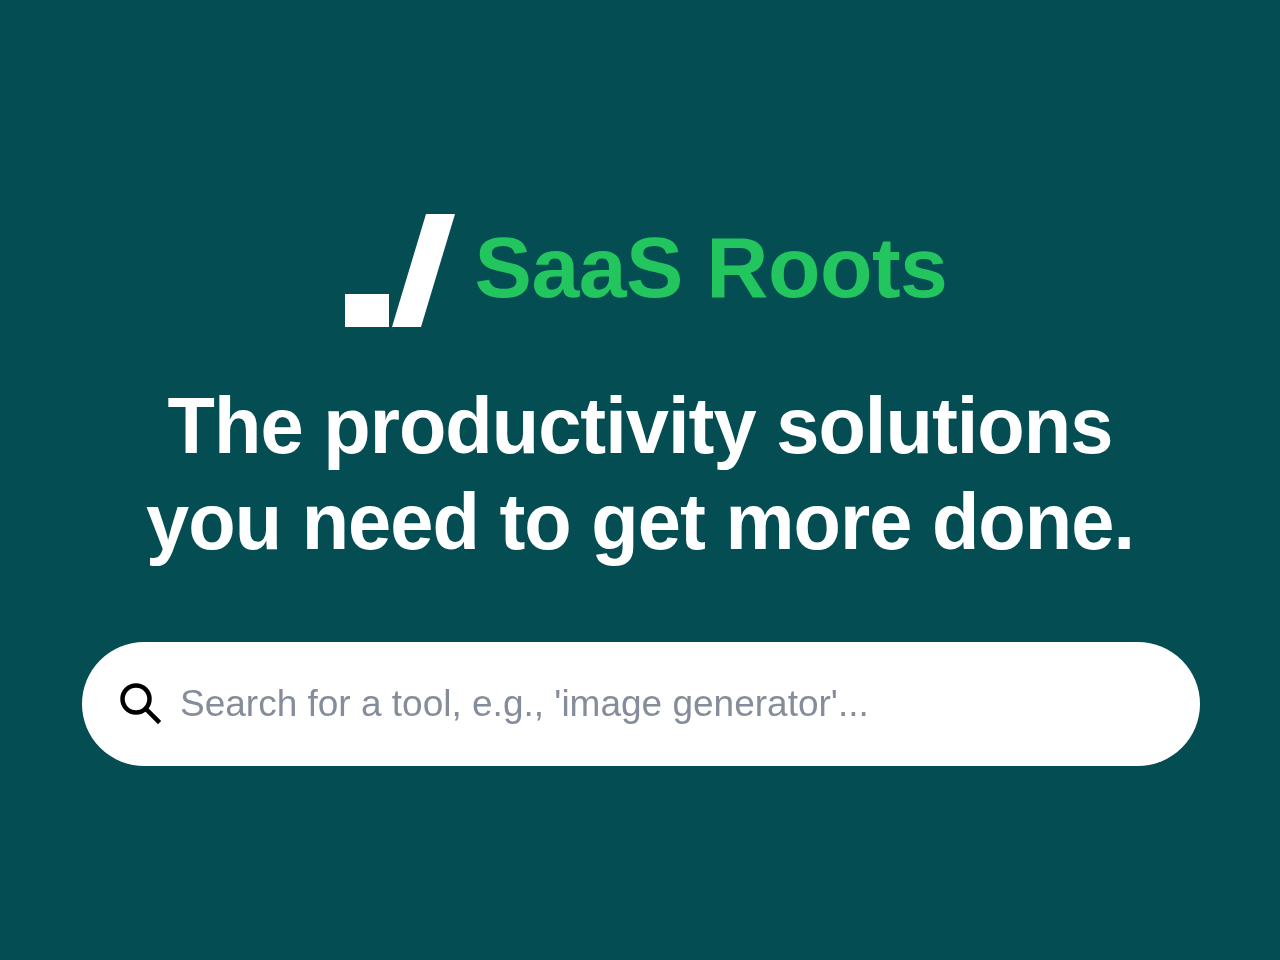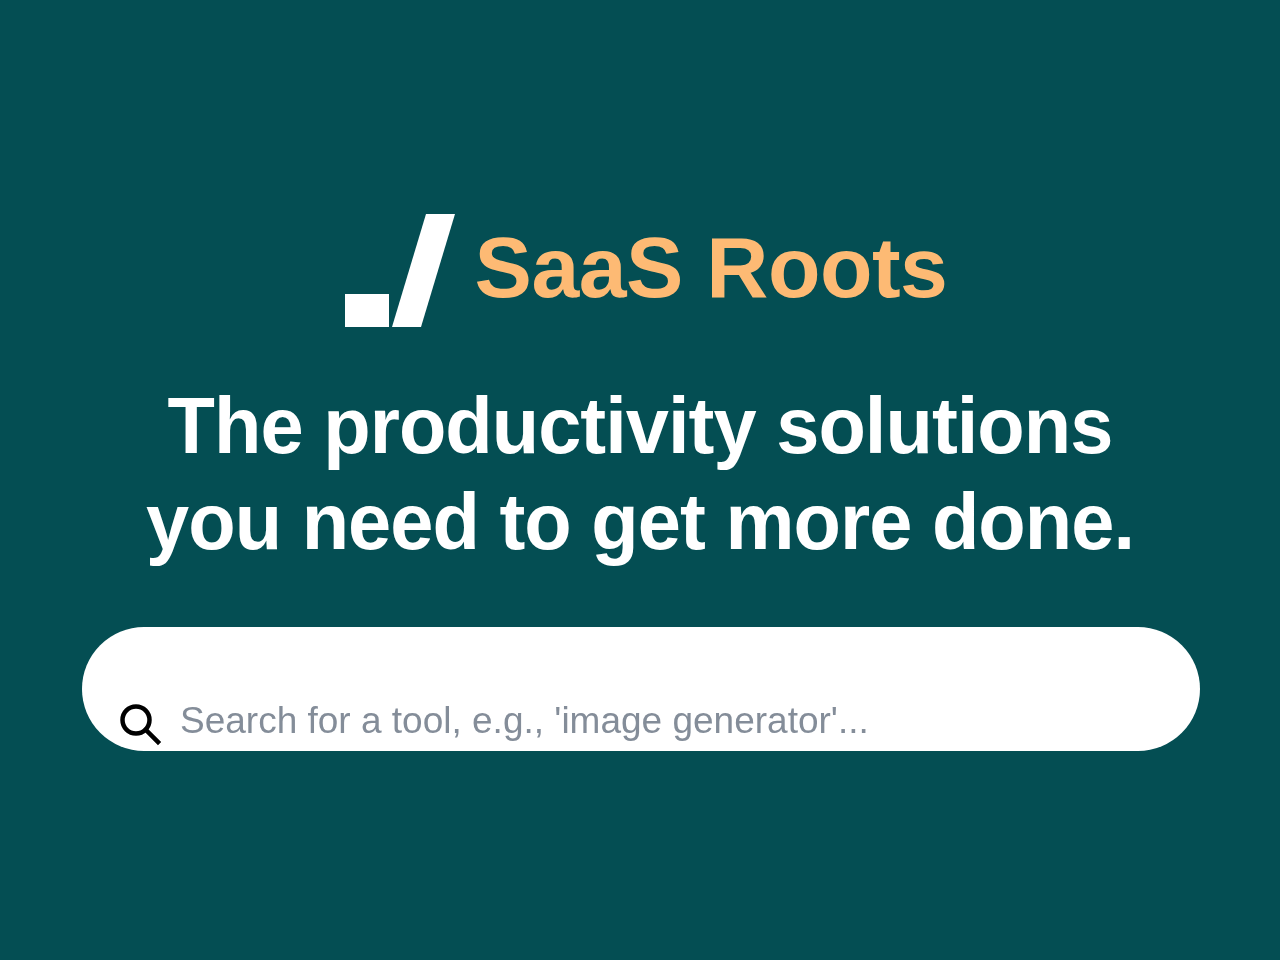--- a/index.html
+++ b/index.html
@@ -39,21 +39,21 @@
     position: relative;
     width: 122px;
     height: 124px;
     flex: 0 0 auto;
     margin-right: 20px;
   }
 
   .logo-mark svg { display: block; }
 
   .brand-name {
-    color: #fdba74;
+    color: #22c55e;
     font-family: "Liberation Sans", sans-serif;
     font-size: 86px;
     font-weight: bold;
     line-height: 1;
     letter-spacing: -0.5px;
     position: relative;
     top: -19px;
     white-space: nowrap;
   }
 
@@ -76,27 +76,27 @@
 
   .headline-line {
     display: block;
     white-space: nowrap;
   }
 
   
   .search-wrap {
     position: absolute;
     left: 82px;
-    top: 627px;
+    top: 642px;
     width: 1118px;
     height: 124px;
     background: #FFFFFF;
     border-radius: 62px;
     display: flex;
-    align-items: flex-end;
+    align-items: center;
     padding: 0 34px 0 32px;
     overflow: hidden;
   }
 
   .search-icon {
     flex: 0 0 auto;
     width: 52px;
     height: 52px;
     margin-right: 14px;
     display: flex;

